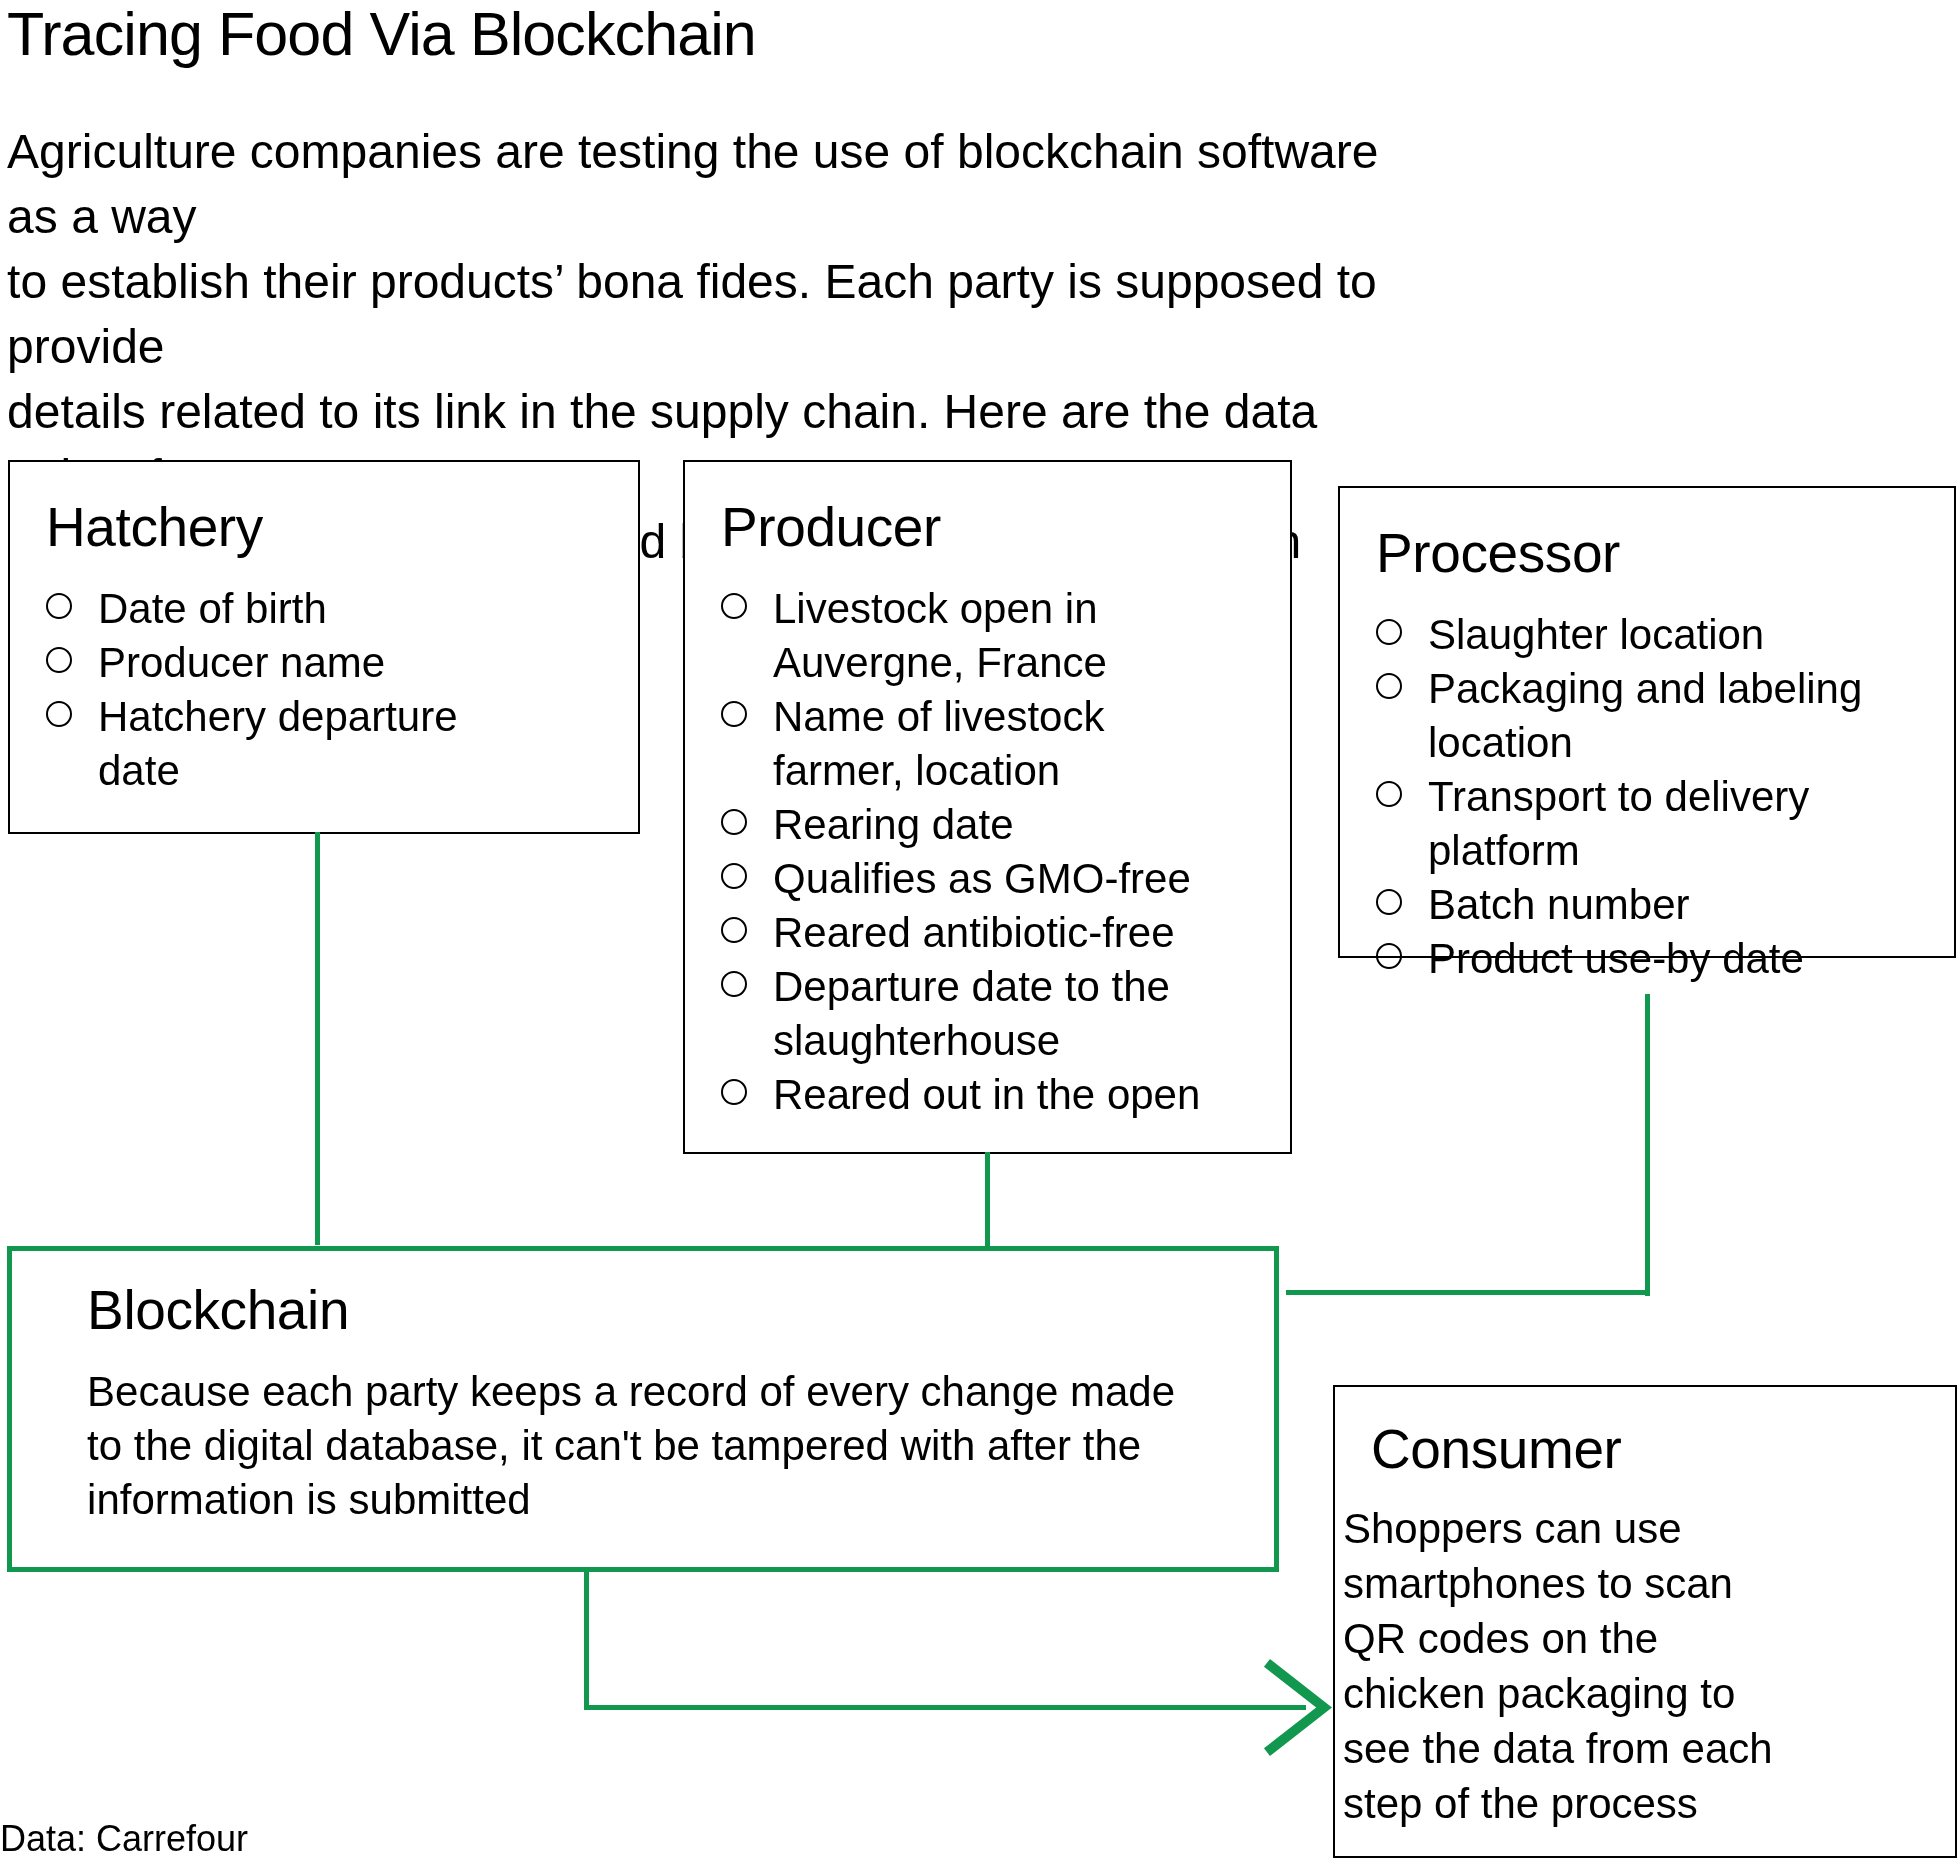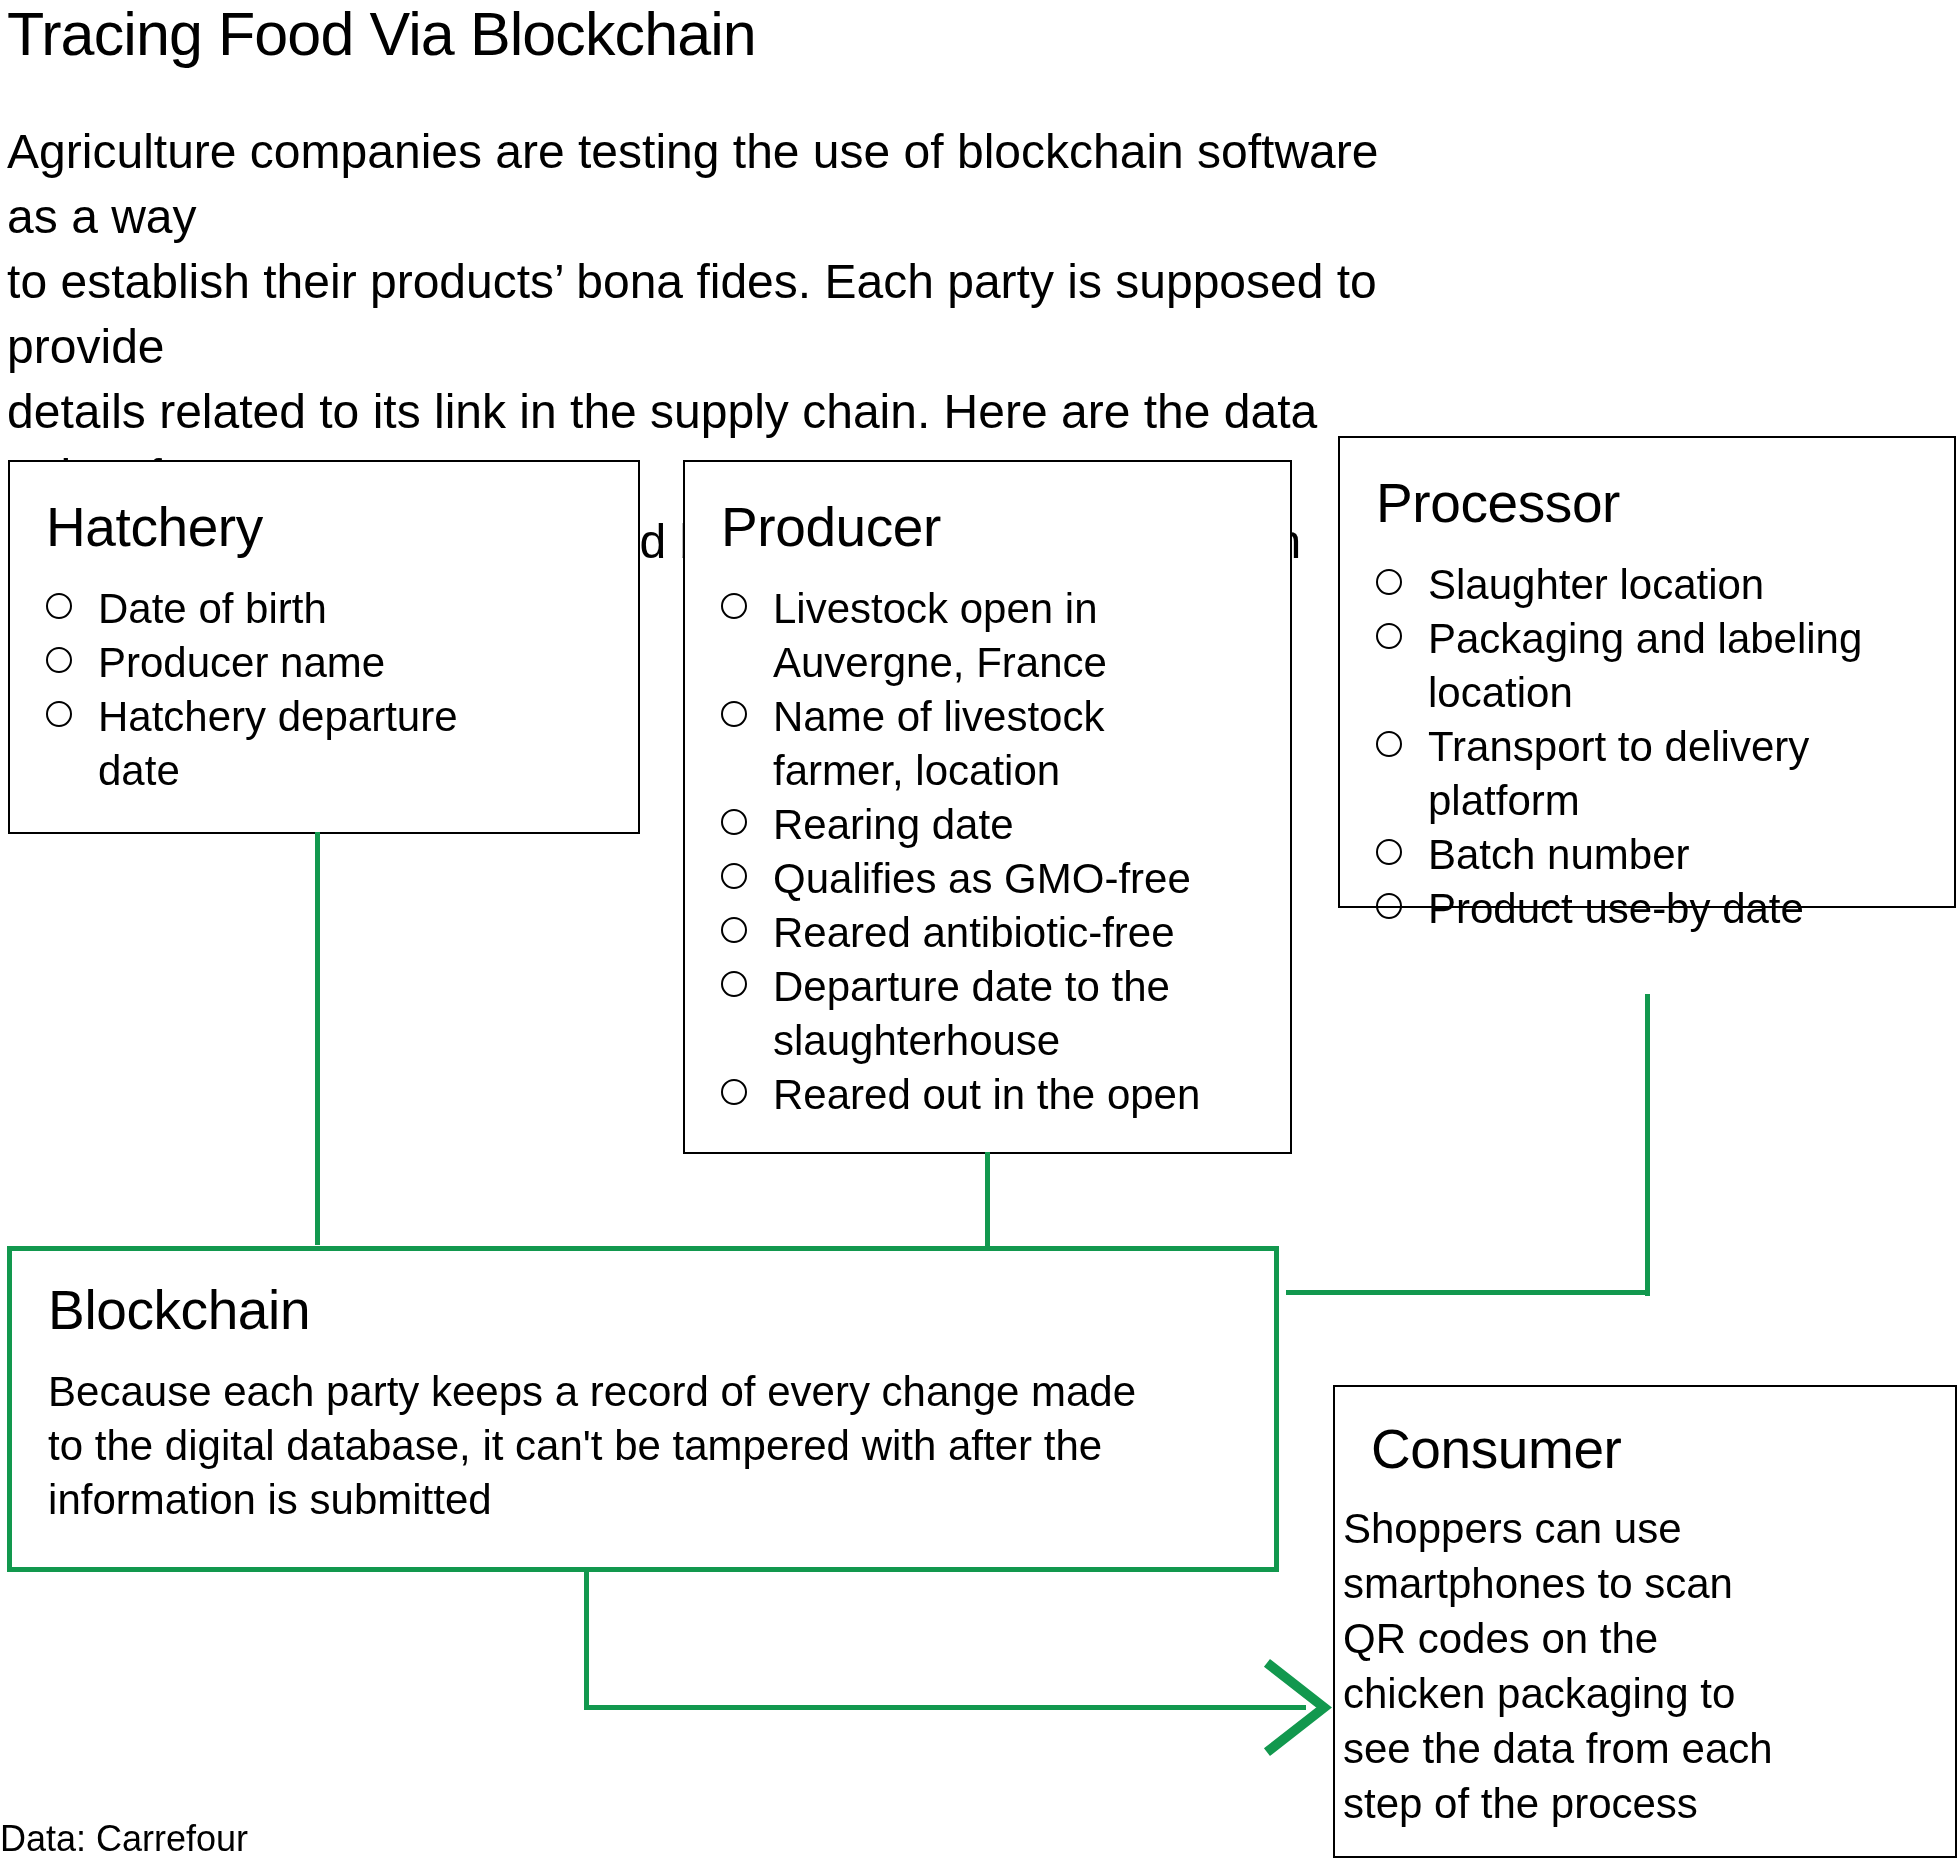--- a/index.html
+++ b/index.html
@@ -40,21 +40,21 @@
     background: #ffffff;
   }
   .box h2 {
     margin: 33px 0 12px 36px;
     font-size: 55px;
     font-weight: 400;
     letter-spacing: -0.4px;
   }
   .box-hatchery  { left: 8px;    top: 460px; width: 632px; height: 374px; }
   .box-producer  { left: 683px;  top: 460px; width: 609px; height: 694px; }
-  .box-processor { left: 1338px; top: 436px; width: 618px; height: 472px; }
+  .box-processor { left: 1338px; top: 486px; width: 618px; height: 472px; }
   .items {
     list-style: none;
     margin: 23px 0 0 0;
     padding: 0 23px 0 36px;
     font-size: 42px;
     line-height: 54px;
   }
   .item { position: relative; padding-left: 52px; }
   .bullet {
     position: absolute;
@@ -70,20 +70,21 @@
 
   .box-blockchain {
     position: absolute;
     left: 7.1px;
     top: 1246px;
     width: 1272px;
     height: 326px;
     border: 5.3px solid var(--green);
     box-sizing: border-box;
     background: #ffffff;
+    padding-left: 39px;
   }
   .box-blockchain h2 {
     margin: 27px 0 0 36px;
     font-size: 55px;
     font-weight: 400;
     letter-spacing: -0.4px;
   }
   .body-text {
     margin: 23px 0 0 36px;
     font-size: 42px;

